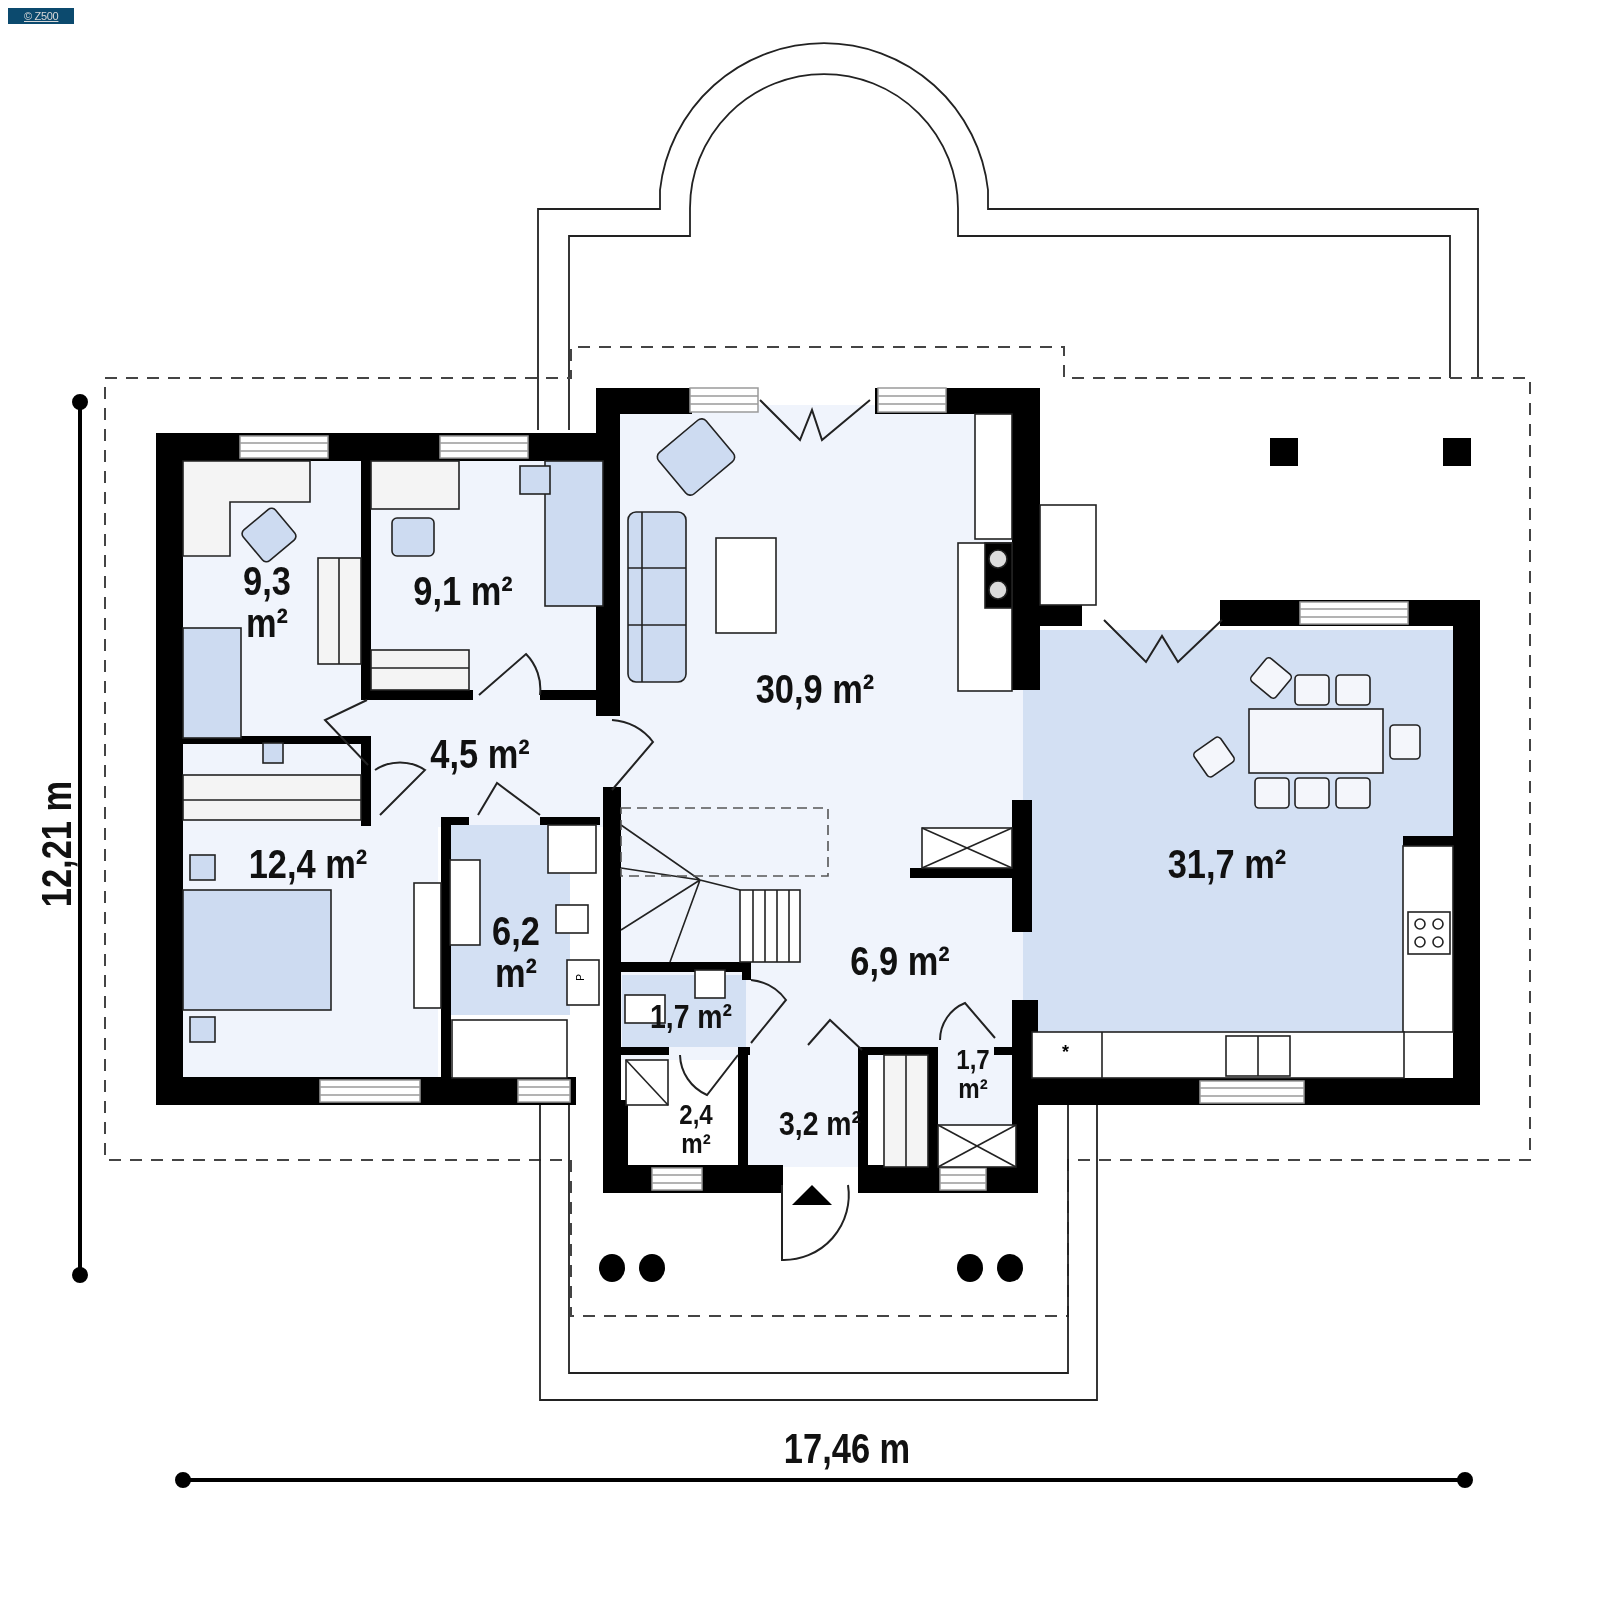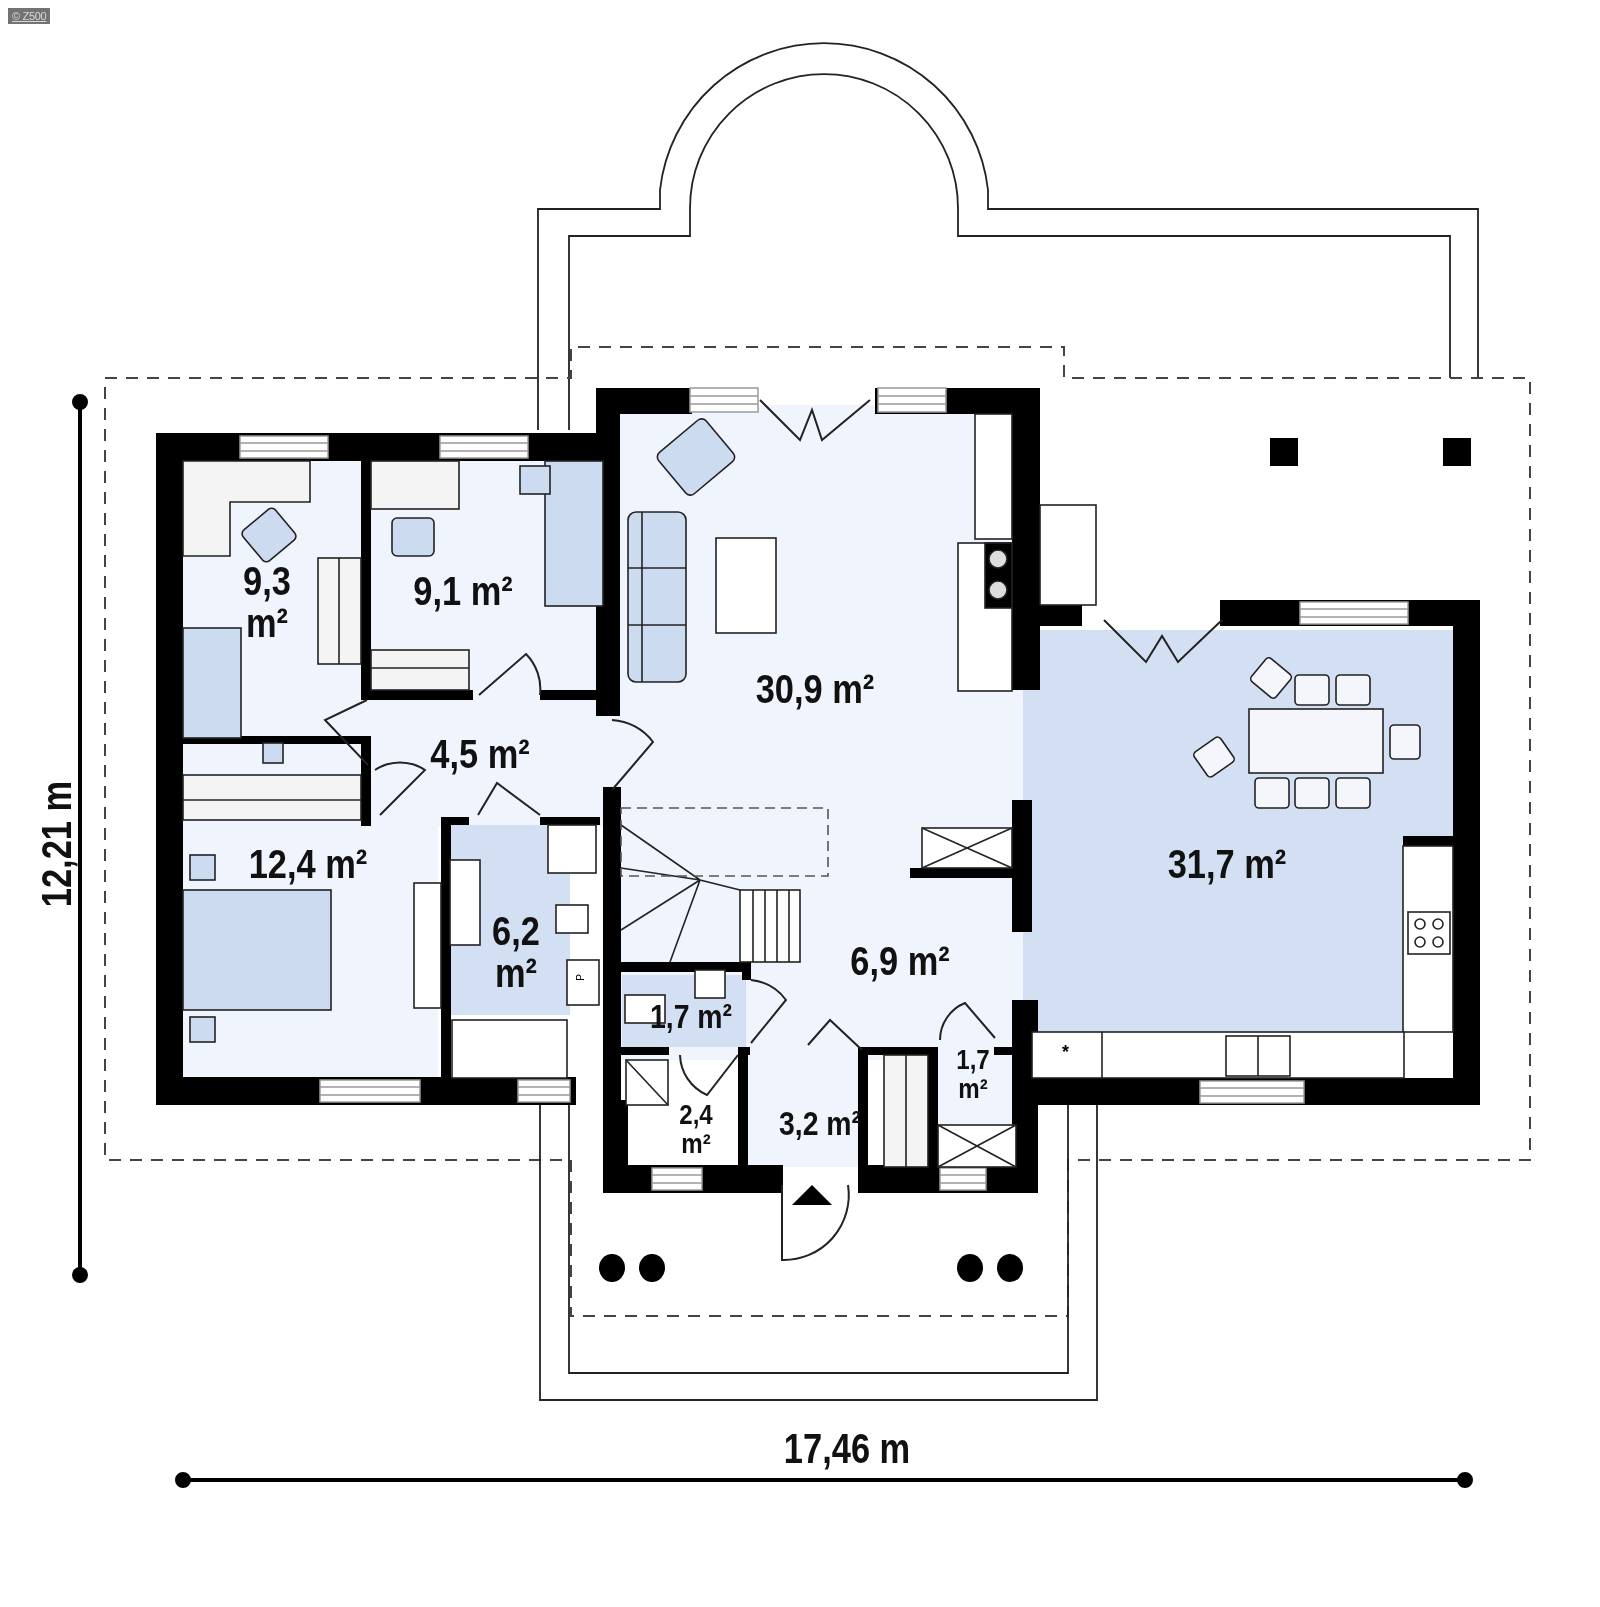--- a/index.html
+++ b/index.html
@@ -1,18 +1,18 @@
 <!DOCTYPE html>
 <html><head>
 <meta charset="utf-8">
 <style>
   html,body{margin:0;padding:0;background:#ffffff;}
   body{width:1600px;height:1607px;position:relative;overflow:hidden;font-family:"Liberation Sans",sans-serif;}
   #plan{position:absolute;left:0;top:0;width:1600px;height:1607px;}
-  .badge{position:absolute;left:8px;top:8px;background:#737373;color:#d8d8d8;font:11px "Liberation Sans",sans-serif;padding:2px 4px;letter-spacing:-0.3px;text-decoration:underline;}
+  .badge{position:absolute;left:8px;top:8px;background:#0c4a6e;color:#d8d8d8;font:11px "Liberation Sans",sans-serif;padding:2px 16px;letter-spacing:-0.3px;text-decoration:underline;}
   .lbl{position:absolute;font-family:"Liberation Sans",sans-serif;font-weight:bold;color:#111;text-align:center;line-height:1.05;transform:scaleX(0.86);transform-origin:center;white-space:nowrap;}
   .big{font-size:40px;}
   .mid{font-size:33px;}
   .sm{font-size:28px;}
   .dim{position:absolute;font-family:"Liberation Sans",sans-serif;font-weight:bold;color:#111;font-size:42px;transform:scaleX(0.82);white-space:nowrap;}
   .dim-v{position:absolute;font-family:"Liberation Sans",sans-serif;font-weight:bold;color:#111;font-size:42px;white-space:nowrap;transform-origin:center;}
   .two{white-space:normal;}
 </style>
 </head>
 <body>

